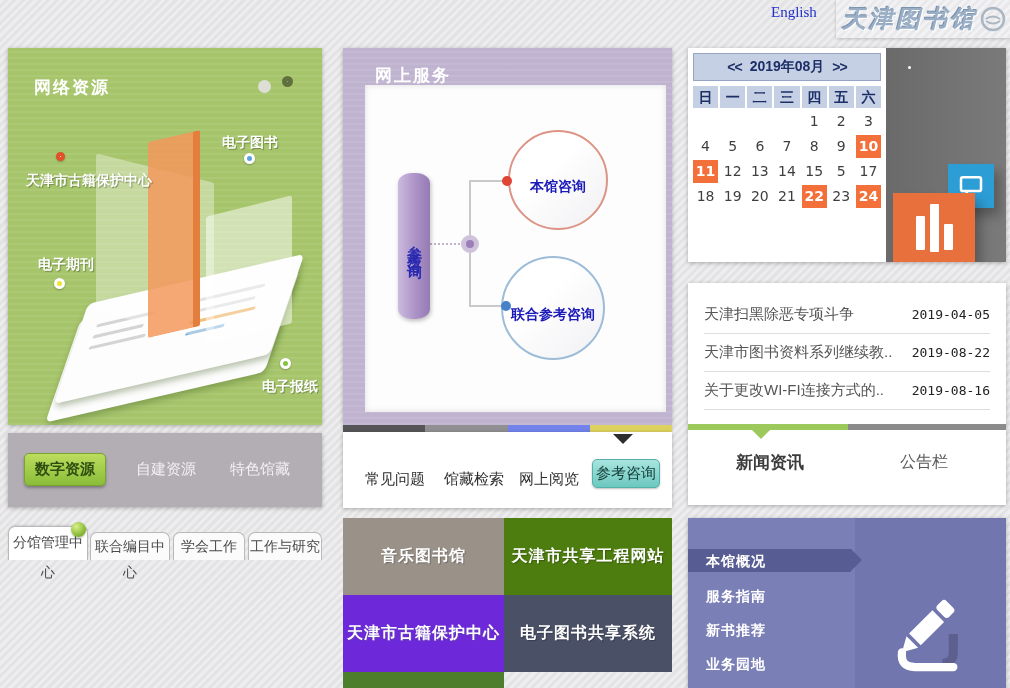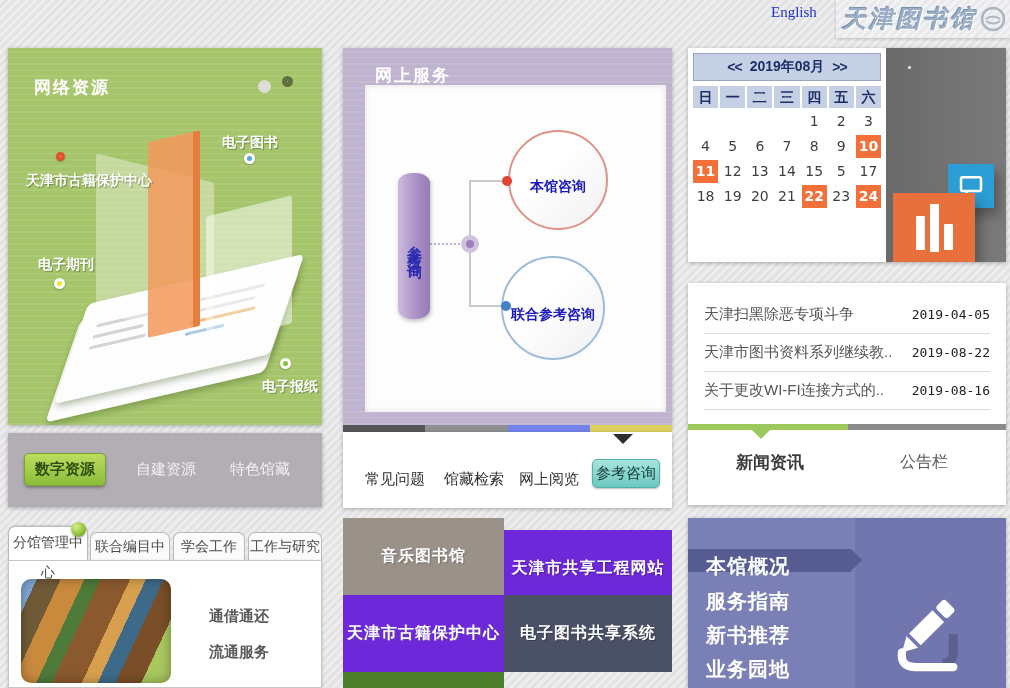--- a/index.html
+++ b/index.html
@@ -96,21 +96,21 @@
   .svc-tabs .t { position:absolute; top:38px; font-size:15px; color:#2e2e2e; cursor:pointer;text-align:right; }
   .btn-teal { position:absolute; left:249px; top:27px; width:68px; height:29px; border-radius:5px;
     background:linear-gradient(#a8e4de,#6cc8c0); border:1px solid #55b0aa; box-shadow:0 1px 2px rgba(0,0,0,.25);
     font-size:15px; color:#143c38; display:flex; align-items:center; justify-content:center; cursor:pointer; }
 
   
   .quick { left:343px; top:518px; width:329px; height:170px; box-shadow:none; }
   .qcell { position:absolute; display:flex; align-items:center; justify-content:center;
     color:#fff; font-size:16px; font-weight:bold; letter-spacing:1px; cursor:pointer; text-shadow:1px 1px 1px rgba(0,0,0,.25); }
   .q0 { left:0; top:0; width:161px; height:77px; background:#9a9189; }
-  .q1 { left:161px; top:12px; width:168px; height:77px; background:#6d28d9; }
+  .q1 { left:161px; top:0; width:168px; height:77px; background:#4d7c0f; }
   .q2 { left:0; top:77px; width:161px; height:77px; background:#6d28d9; text-shadow:1px 1px 1px rgba(90,100,140,.45); }
   .q3 { left:161px; top:77px; width:168px; height:77px; background:#4a5066; }
   .qgreen { position:absolute; left:0; top:154px; width:161px; height:16px; background:#4d7e2c; }
 
   
   .cal-panel { left:688px; top:48px; width:318px; height:214px; background:#fff; overflow:hidden; }
   .cal-left { position:absolute; left:0; top:0; width:198px; height:214px; background:#fff; }
   .cal-head { position:absolute; left:5px; top:5px; width:188px; height:28px; background:#c6d0e4; border:1px solid #97a5c2;
     display:flex; align-items:center; justify-content:center; gap:8px; color:#1c2e66; font-size:14px; font-weight:bold; }
   .cal-head .nav { cursor:pointer; letter-spacing:-1px; }
@@ -139,21 +139,21 @@
   .news-tri { position:absolute; left:64px; top:147px; width:0; height:0;
     border-left:9px solid transparent; border-right:9px solid transparent; border-top:9px solid #9bc95c; }
   .ntab1 { position:absolute; left:48px; top:168px; font-size:17px; font-weight:bold; color:#3c3c3c; cursor:pointer; }
   .ntab2 { position:absolute; left:212px; top:169px; font-size:16px; color:#5a5a5a; cursor:pointer; }
 
   
   .menu-panel { left:688px; top:518px; width:318px; height:170px; background:#7a7fb6; overflow:hidden; }
   .menu-right { position:absolute; left:167px; top:0; width:151px; height:170px; background:#7276af; }
   .mband { position:absolute; left:0; top:31px; width:163px; height:23px; background:#575c92; cursor:pointer; }
   .mband:after { content:""; position:absolute; right:-11px; top:0; border-top:11.5px solid transparent; border-bottom:11.5px solid transparent; border-left:11px solid #575c92; }
-  .mitem { position:absolute; left:18px; color:#fff; font-size:20px; font-weight:bold; letter-spacing:1px; cursor:pointer;font-family:Liberation Mono, monospace; }
+  .mitem { position:absolute; left:18px; color:#fff; font-size:14px; font-weight:bold; letter-spacing:1px; cursor:pointer;font-family:Liberation Mono, monospace; }
   .pencil { position:absolute; left:192px; top:72px; width:88px; height:88px; }
 
   svg { display:block; }
 </style>
 </head>
 <body>
 
 <div id="page">
 
   <a class="english">English</a>
@@ -201,25 +201,20 @@
     <span class="plain" style="left:128px;">自建资源</span>
     <span class="plain" style="left:222px;">特色馆藏</span>
   </div>
 
   <div class="abs branch">
     <div class="btab active" style="left:0;top:6px;width:80px;height:34px;">分馆管理中心</div>
     <div class="green-ball"></div>
     <div class="btab" style="left:82px;top:12px;width:80px;height:28px;">联合编目中心</div>
     <div class="btab" style="left:165px;top:12px;width:72px;height:28px;">学会工作</div>
     <div class="btab" style="left:240px;top:12px;width:74px;height:28px;">工作与研究</div>
-    <div class="bpanel">
-      <div class="bimg"></div>
-      <span class="blink" style="top:46px;">通借通还</span>
-      <span class="blink" style="top:82px;">流通服务</span>
-    </div>
   </div>
 
   <div class="panel panel-purple">
     <div class="pp-title">网上服务</div>
     <div class="pp-card">
       <div class="conn dotted" style="left:65px;top:158px;width:38px;"></div>
       <div class="conn" style="left:104px;top:96px;width:2px;height:126px;"></div>
       <div class="conn" style="left:104px;top:95px;width:36px;height:2px;"></div>
       <div class="conn" style="left:104px;top:220px;width:35px;height:2px;"></div>
       <div class="cyl">

